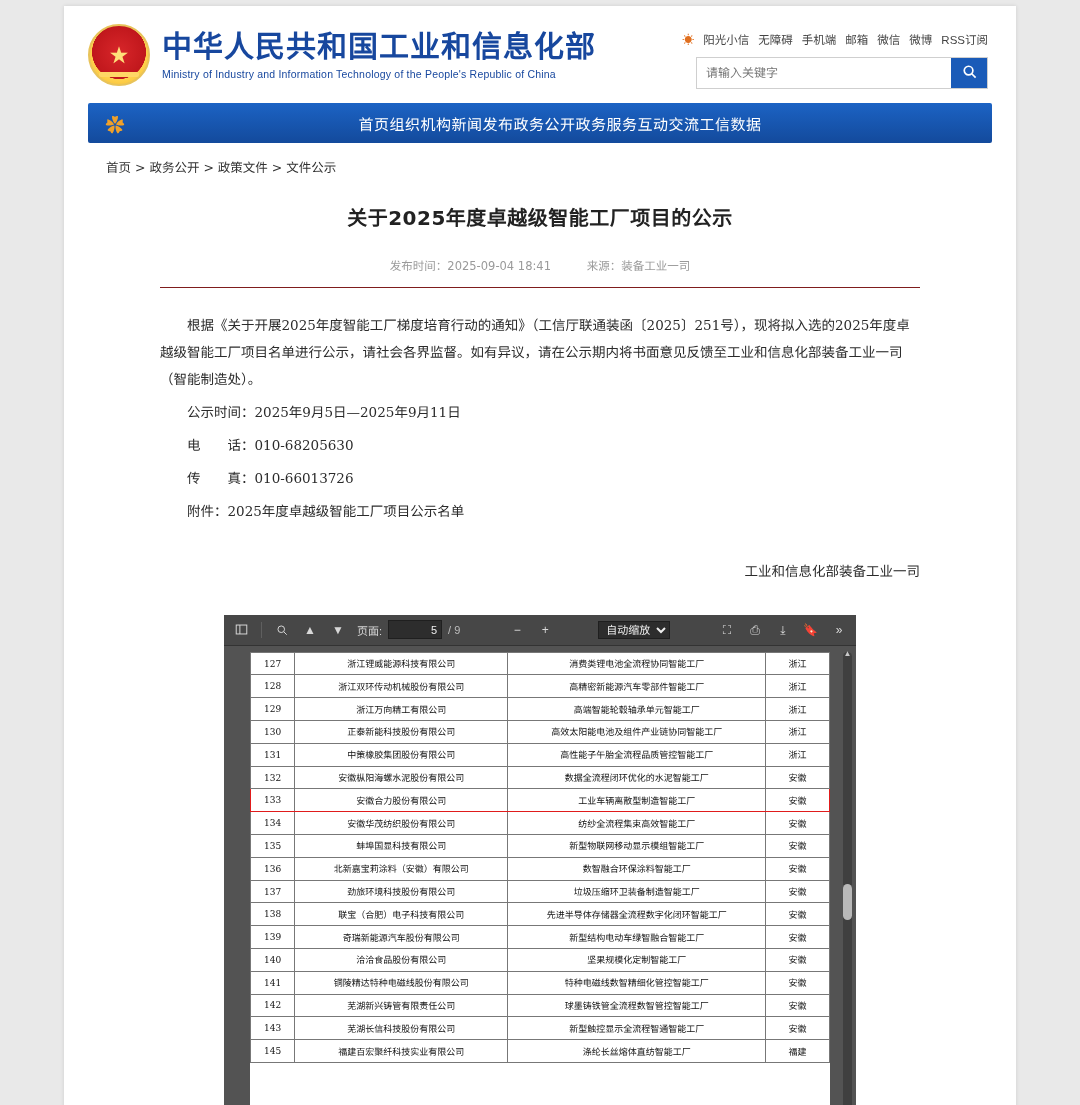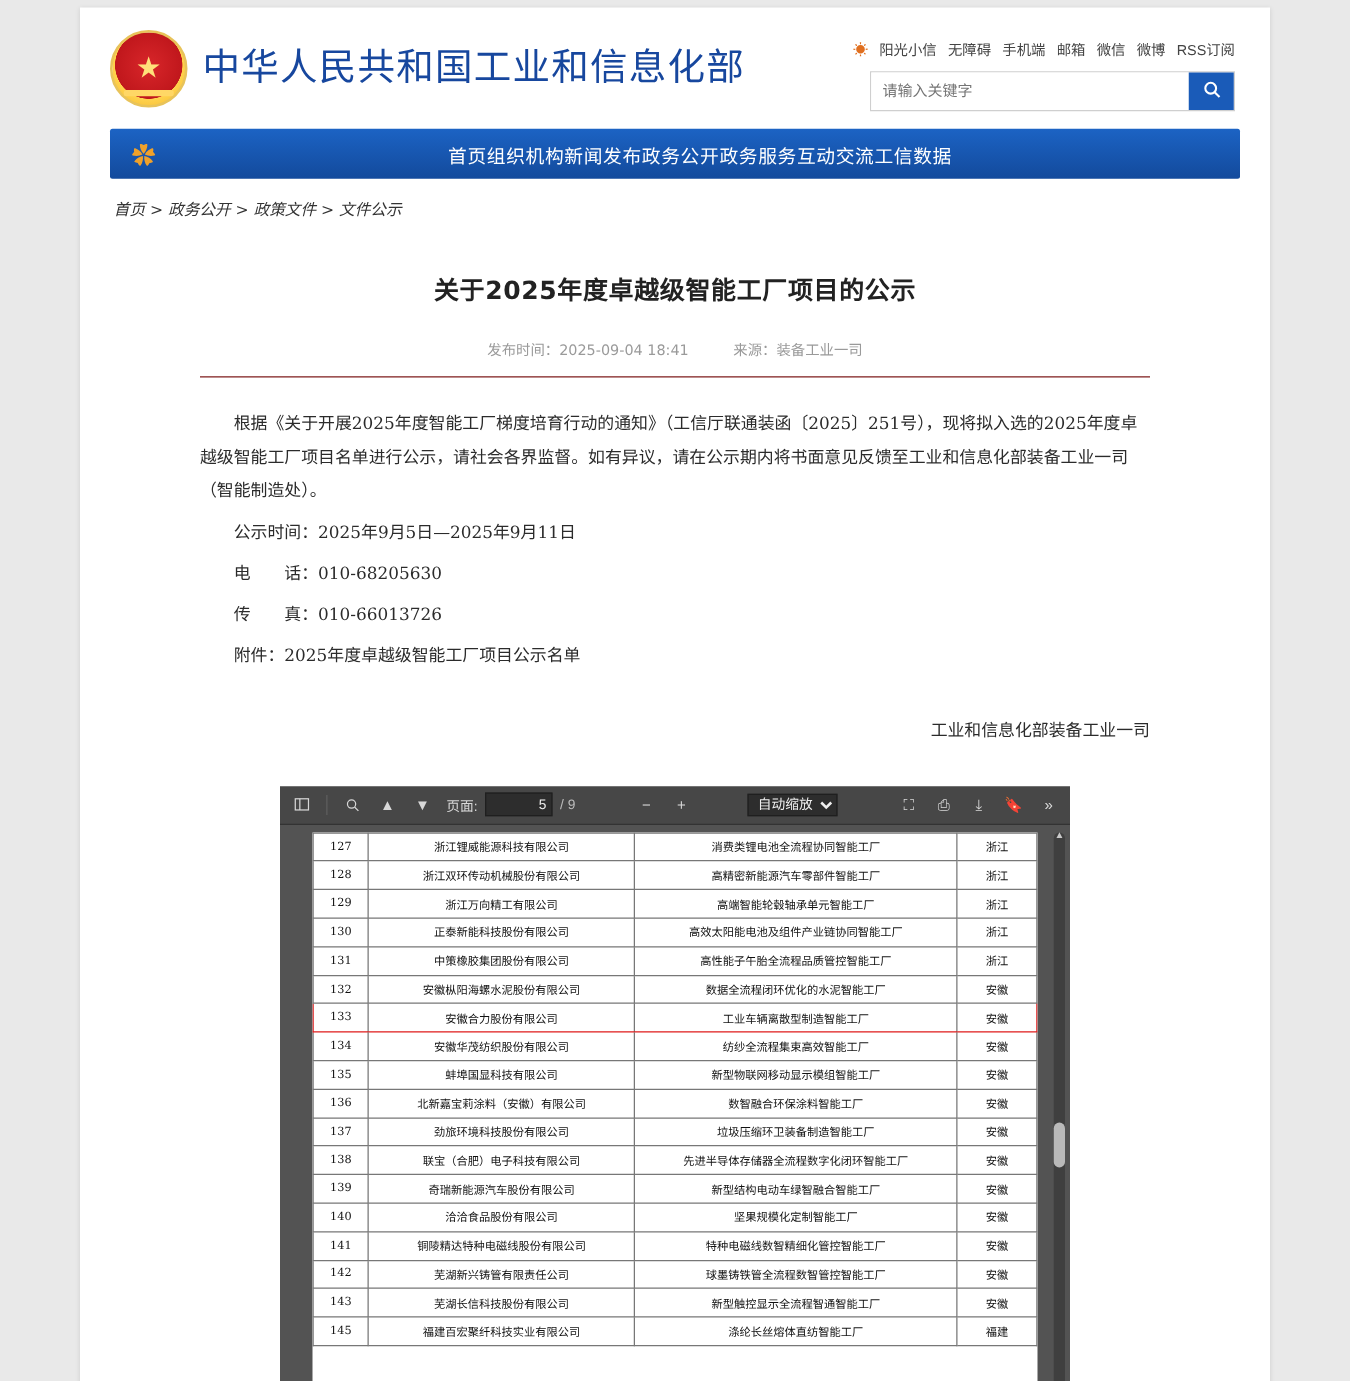--- a/index.html
+++ b/index.html
@@ -59,21 +59,21 @@
     content: "";
     position: absolute;
     left: 9px; right: 9px; bottom: 7px;
     height: 5px;
     background: #ffd766;
     border-radius: 2px;
   }
   .brand-text .cn {
     font-family: "DejaVu Sans", sans-serif;
     font-size: 30px;
-    font-weight: normal;
+    font-weight: bold;
     color: #17479e;
     letter-spacing: 1px;
     line-height: 1.15;
   }
   .brand-text .en {
     font-size: 10.5px;
     color: #17479e;
     letter-spacing: .2px;
     margin-top: 3px;
   }
@@ -151,31 +151,30 @@
   .nav-items a {
     color: #fff;
     font-size: 15px;
     text-decoration: none;
     font-family: "DejaVu Sans", sans-serif;
     letter-spacing: .5px;
   }
 
   
   .breadcrumb {
-    margin: 14px 24px 0 27px;
+    margin: 14px 24px 0 42px;
     font-size: 12.5px;
     color: #333;
     font-family: "DejaVu Sans", sans-serif;
-    font-style: italic;
   }
   .breadcrumb span { color: #333; }
 
   
   .article {
-    margin: 40px 96px 0 96px;
+    margin: 26px 96px 0 96px;
     padding-bottom: 12px;
   }
   .art-title {
     text-align: center;
     font-family: "DejaVu Sans", sans-serif;
     font-size: 20px;
     font-weight: bold;
     color: #222;
     letter-spacing: .5px;
   }
@@ -335,20 +334,21 @@
 <body>
 
 <div class="page">
   <div class="sheet">
 
     <div class="site-header">
       <div class="brand">
         <div class="emblem"></div>
         <div class="brand-text">
           <div class="cn">中华人民共和国工业和信息化部</div>
+          <div class="en">Ministry of Industry and Information Technology of the People's Republic of China</div>
         </div>
       </div>
       <div class="header-right">
         <div class="toplinks">
           <span class="sun">☀</span>
           <a href="#">阳光小信</a>
           <a href="#">无障碍</a>
           <a href="#">手机端</a>
           <a href="#">邮箱</a>
           <a href="#">微信</a>

